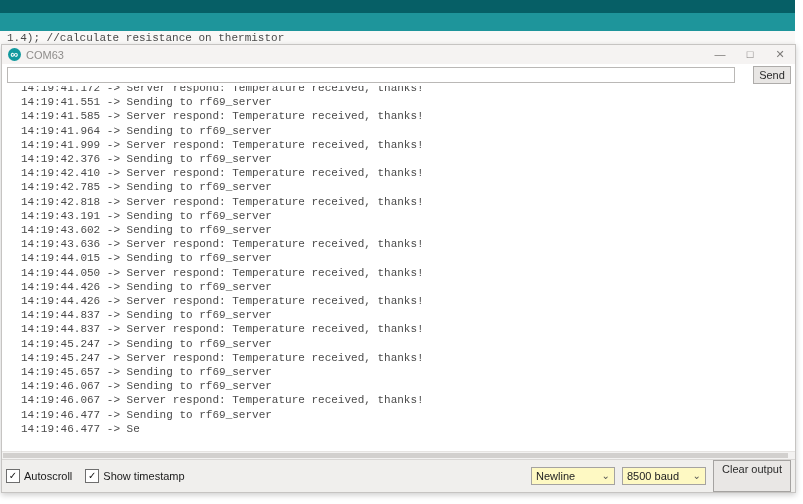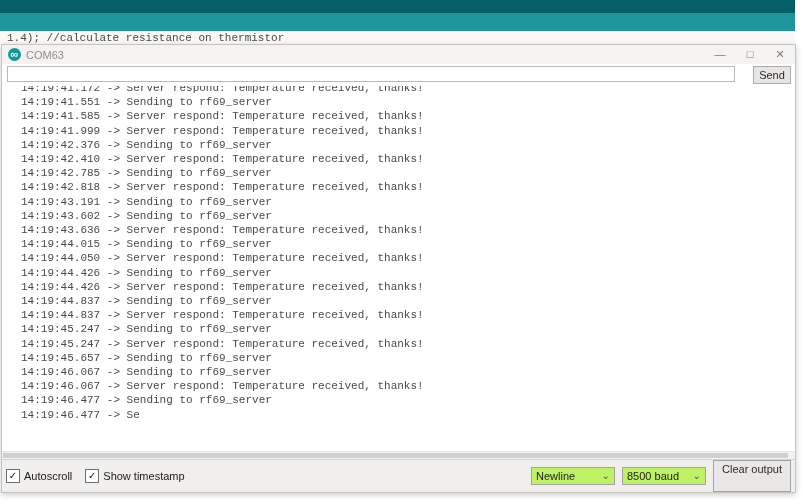--- a/index.html
+++ b/index.html
@@ -18,42 +18,42 @@
           border:1px solid #c6c4c2;box-shadow:0 2px 6px rgba(0,0,0,.20);
           display:flex;flex-direction:column;box-sizing:border-box;}
 
   .titlebar{flex:0 0 19px;background:#f5f3f2;display:flex;align-items:center;padding-left:6px;}
   .app-icon{width:13px;height:13px;border-radius:50%;background:#12999e;color:#fff;
             font-size:11px;line-height:12px;text-align:center;margin-right:5px;font-weight:bold;}
   .title{font-size:11px;color:#8f8d8b;flex:1;}
   .win-controls{display:flex;height:100%;}
   .win-btn{width:30px;text-align:center;font-size:11px;color:#7d7b79;line-height:19px;cursor:default;}
 
-  .send-row{flex:0 0 auto;display:flex;padding:2px 4px 2px 5px;gap:18px;}
+  .send-row{flex:0 0 auto;display:flex;align-items:center;padding:2px 4px 2px 5px;gap:18px;}
   .send-input{flex:1;height:14px;border:1px solid #bab8b6;font-size:11px;padding:0 3px;outline:none;
               font-family:"Liberation Sans",sans-serif;color:#222;}
   .send-btn{width:38px;height:18px;background:#e8e6e4;border:1px solid #aeacaa;font-size:11px;
             color:#2b2b2b;text-align:center;line-height:16px;box-sizing:border-box;}
 
   .output{flex:1 1 auto;overflow:hidden;padding-left:19px;background:#fff;}
   .output .lines{margin-top:-5px;}
   .output .line{font-family:"Liberation Mono",monospace;font-size:11px;line-height:14.2px;
                 color:#4a4a4a;white-space:pre;}
 
   .hscroll{flex:0 0 7px;background:#f3f2f1;position:relative;border-top:1px solid #e6e4e2;}
   .hscroll-thumb{position:absolute;left:1px;top:1px;height:5px;width:99%;background:#d2d0ce;}
 
   .bottombar{flex:0 0 22px;background:#f0efed;border-top:1px solid #d8d6d4;display:flex;
              align-items:center;padding:0 4px;}
   .check-group{display:flex;align-items:center;margin-right:13px;gap:4px;}
   .checkbox{width:12px;height:12px;background:#fff;border:1px solid #6e6e6e;font-size:10px;
             line-height:11px;text-align:center;color:#111;box-sizing:content-box;}
   .check-label{font-size:11px;color:#1a1a1a;}
   .spacer{flex:1;}
-  .dropdown{width:84px;height:18px;background:#bef264;border:1px solid #a5a3a1;display:flex;
+  .dropdown{width:84px;height:18px;background:#fef9c3;border:1px solid #a5a3a1;display:flex;
             align-items:center;font-size:11px;color:#222;padding:0 4px;margin-left:7px;box-sizing:border-box;}
   .dd-label{flex:1;}
   .dd-chevron{color:#555;font-size:10px;line-height:10px;}
   .clear-btn{width:78px;height:32px;background:#e9e7e5;border:1px solid #a5a3a1;font-size:11px;
              color:#2b2b2b;text-align:center;line-height:16px;margin-left:7px;box-sizing:border-box;}
 </style>
 </head>
 <body>
 
 <div class="screen">
@@ -79,20 +79,21 @@
     <div class="send-row">
       <input class="send-input" type="text" value="" style="">
       <div class="send-btn">Send</div>
     </div>
 
     <div class="output">
       <div class="lines">
           <div class="line">14:19:41.172 -&gt; Server respond: Temperature received, thanks!</div>
           <div class="line">14:19:41.551 -&gt; Sending to rf69_server</div>
           <div class="line">14:19:41.585 -&gt; Server respond: Temperature received, thanks!</div>
+          <div class="line">14:19:41.964 -&gt; Sending to rf69_server</div>
           <div class="line">14:19:41.999 -&gt; Server respond: Temperature received, thanks!</div>
           <div class="line">14:19:42.376 -&gt; Sending to rf69_server</div>
           <div class="line">14:19:42.410 -&gt; Server respond: Temperature received, thanks!</div>
           <div class="line">14:19:42.785 -&gt; Sending to rf69_server</div>
           <div class="line">14:19:42.818 -&gt; Server respond: Temperature received, thanks!</div>
           <div class="line">14:19:43.191 -&gt; Sending to rf69_server</div>
           <div class="line">14:19:43.602 -&gt; Sending to rf69_server</div>
           <div class="line">14:19:43.636 -&gt; Server respond: Temperature received, thanks!</div>
           <div class="line">14:19:44.015 -&gt; Sending to rf69_server</div>
           <div class="line">14:19:44.050 -&gt; Server respond: Temperature received, thanks!</div>

